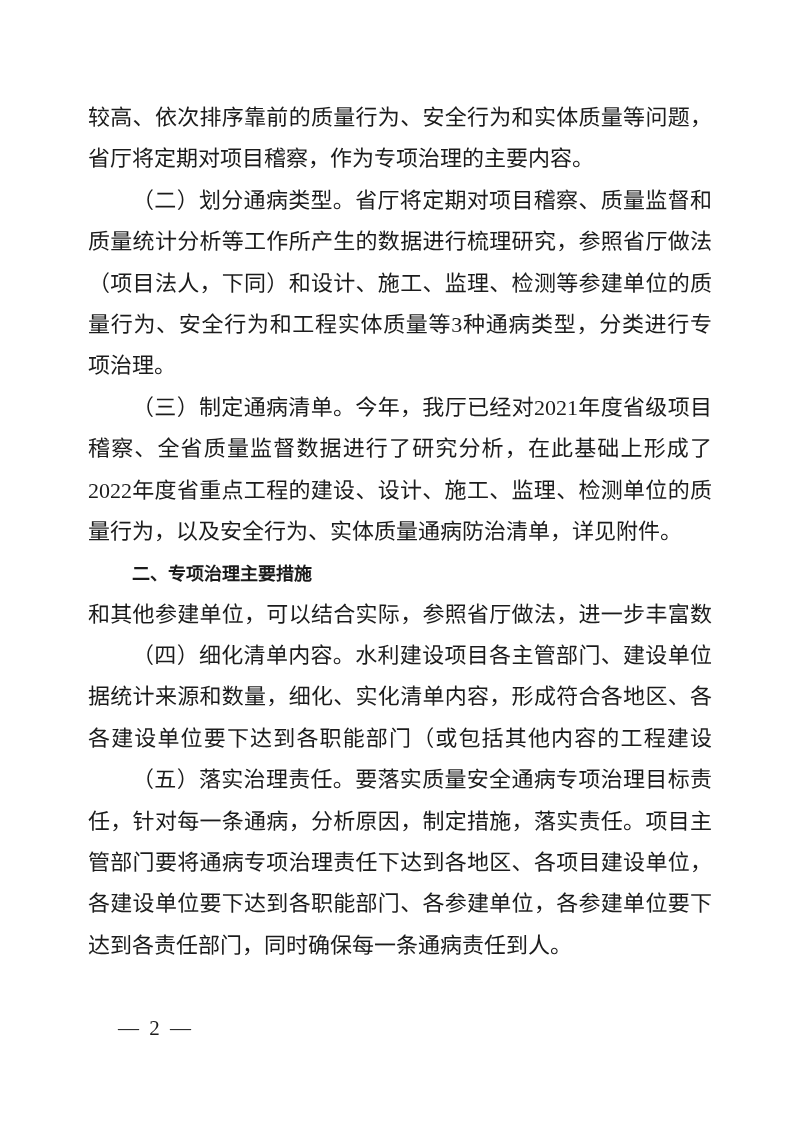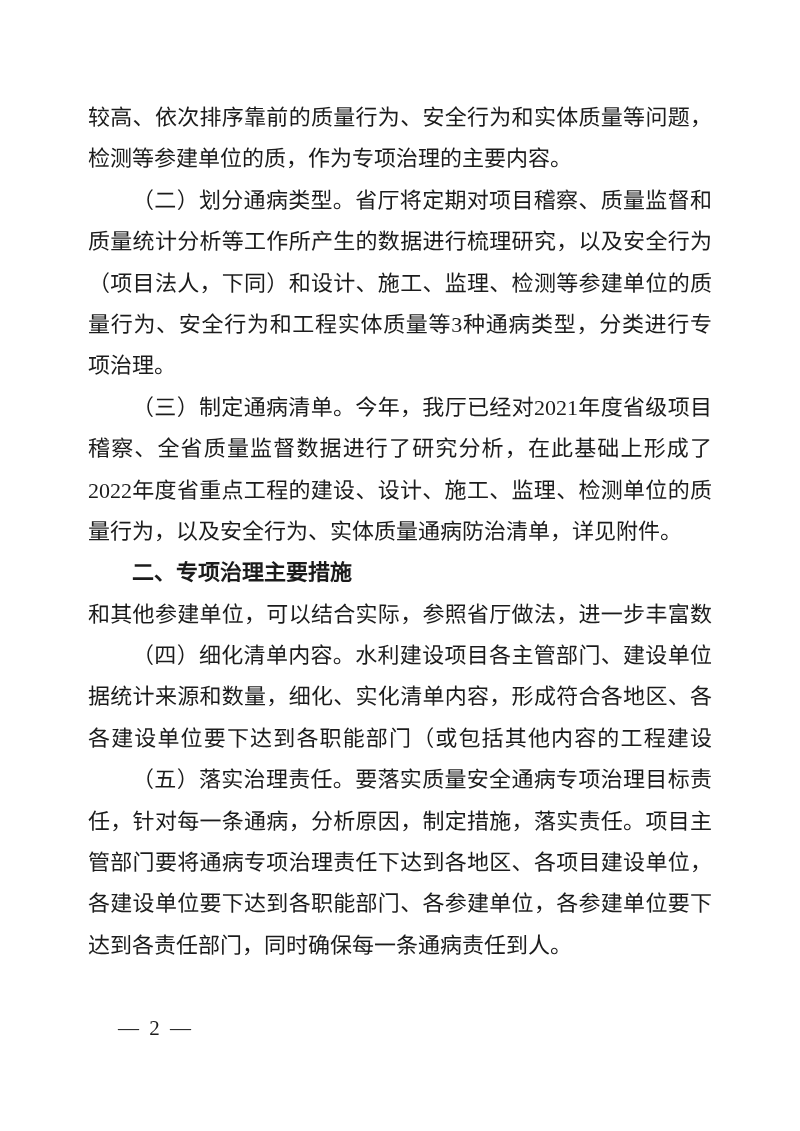--- a/index.html
+++ b/index.html
@@ -45,43 +45,43 @@
     font-family: "Liberation Serif", "DejaVu Serif", serif;
     font-style: normal;
   }
   .seg-kaiti {
     font-family: "Liberation Serif", "DejaVu Serif", serif;
   }
   .seg-heading {
     font-family: Liberation Mono, monospace;
     font-weight: 700;
     font-style: normal;
-    font-size: 22px;
+    font-size: 18px;
   }
   .footer {
     position: absolute;
     left: 118px;
     top: 1013px;
     height: 30px;
     line-height: 30px;
     font-size: 21px;
     font-family: "Liberation Serif", "DejaVu Serif", serif;
     color: #1b1b1b;
     word-spacing: 5px;
   }
 </style>
 </head>
 <body>
 
 <div class="page">
   <div class="doc-body">
       <div class="line justify"><span class="seg-body">较高、依次排序靠前的质量行为、安全行为和实体质量等问题，</span></div>
-      <div class="line left"><span class="seg-body">检测等参建单位的质，作为专项治理的主要内容。</span></div>
+      <div class="line left"><span class="seg-body">省厅将定期对项目稽察，作为专项治理的主要内容。</span></div>
       <div class="line justify indent"><span class="seg-kaiti">（二）划分通病类型。</span><span class="seg-body">省厅将定期对项目稽察、质量监督和</span></div>
-      <div class="line justify"><span class="seg-body">质量统计分析等工作所产生的数据进行梳理研究，以及安全行为</span></div>
+      <div class="line justify"><span class="seg-body">质量统计分析等工作所产生的数据进行梳理研究，参照省厅做法</span></div>
       <div class="line justify"><span class="seg-body">（项目法人，下同）和设计、施工、监理、检测等参建单位的质</span></div>
       <div class="line justify"><span class="seg-body">量行为、安全行为和工程实体质量等3种通病类型，分类进行专</span></div>
       <div class="line left"><span class="seg-body">项治理。</span></div>
       <div class="line justify indent"><span class="seg-kaiti">（三）制定通病清单。</span><span class="seg-body">今年，我厅已经对2021年度省级项目</span></div>
       <div class="line justify"><span class="seg-body">稽察、全省质量监督数据进行了研究分析，在此基础上形成了</span></div>
       <div class="line justify"><span class="seg-body">2022年度省重点工程的建设、设计、施工、监理、检测单位的质</span></div>
       <div class="line left"><span class="seg-body">量行为，以及安全行为、实体质量通病防治清单，详见附件。</span></div>
       <div class="line left indent"><span class="seg-heading">二、专项治理主要措施</span></div>
       <div class="line justify"><span class="seg-body">和其他参建单位，可以结合实际，参照省厅做法，进一步丰富数</span></div>
       <div class="line justify indent"><span class="seg-kaiti">（四）细化清单内容。</span><span class="seg-body">水利建设项目各主管部门、建设单位</span></div>

